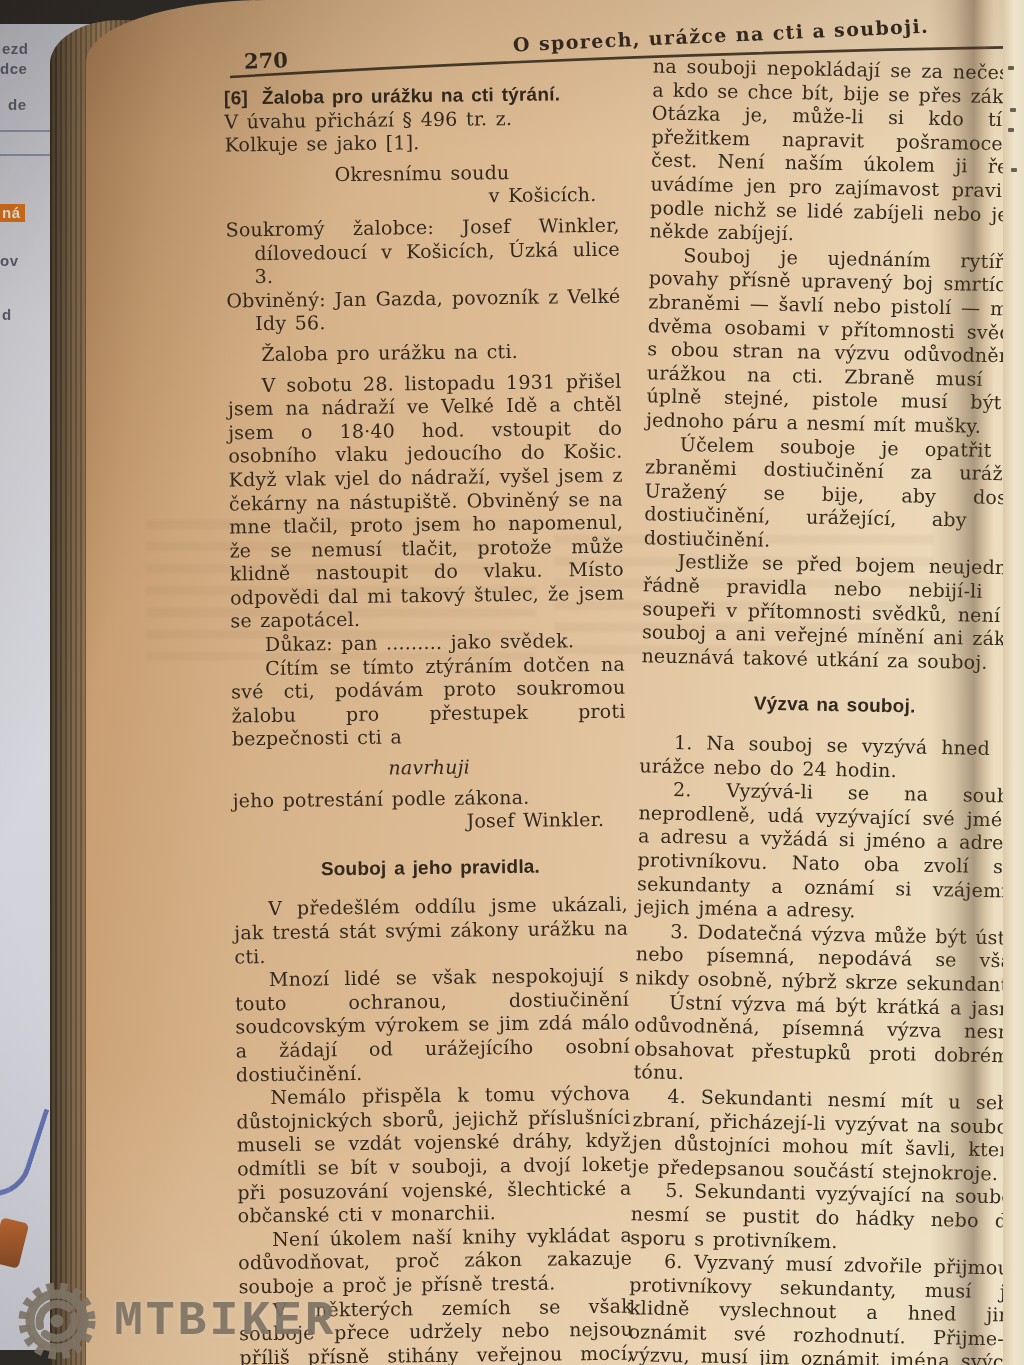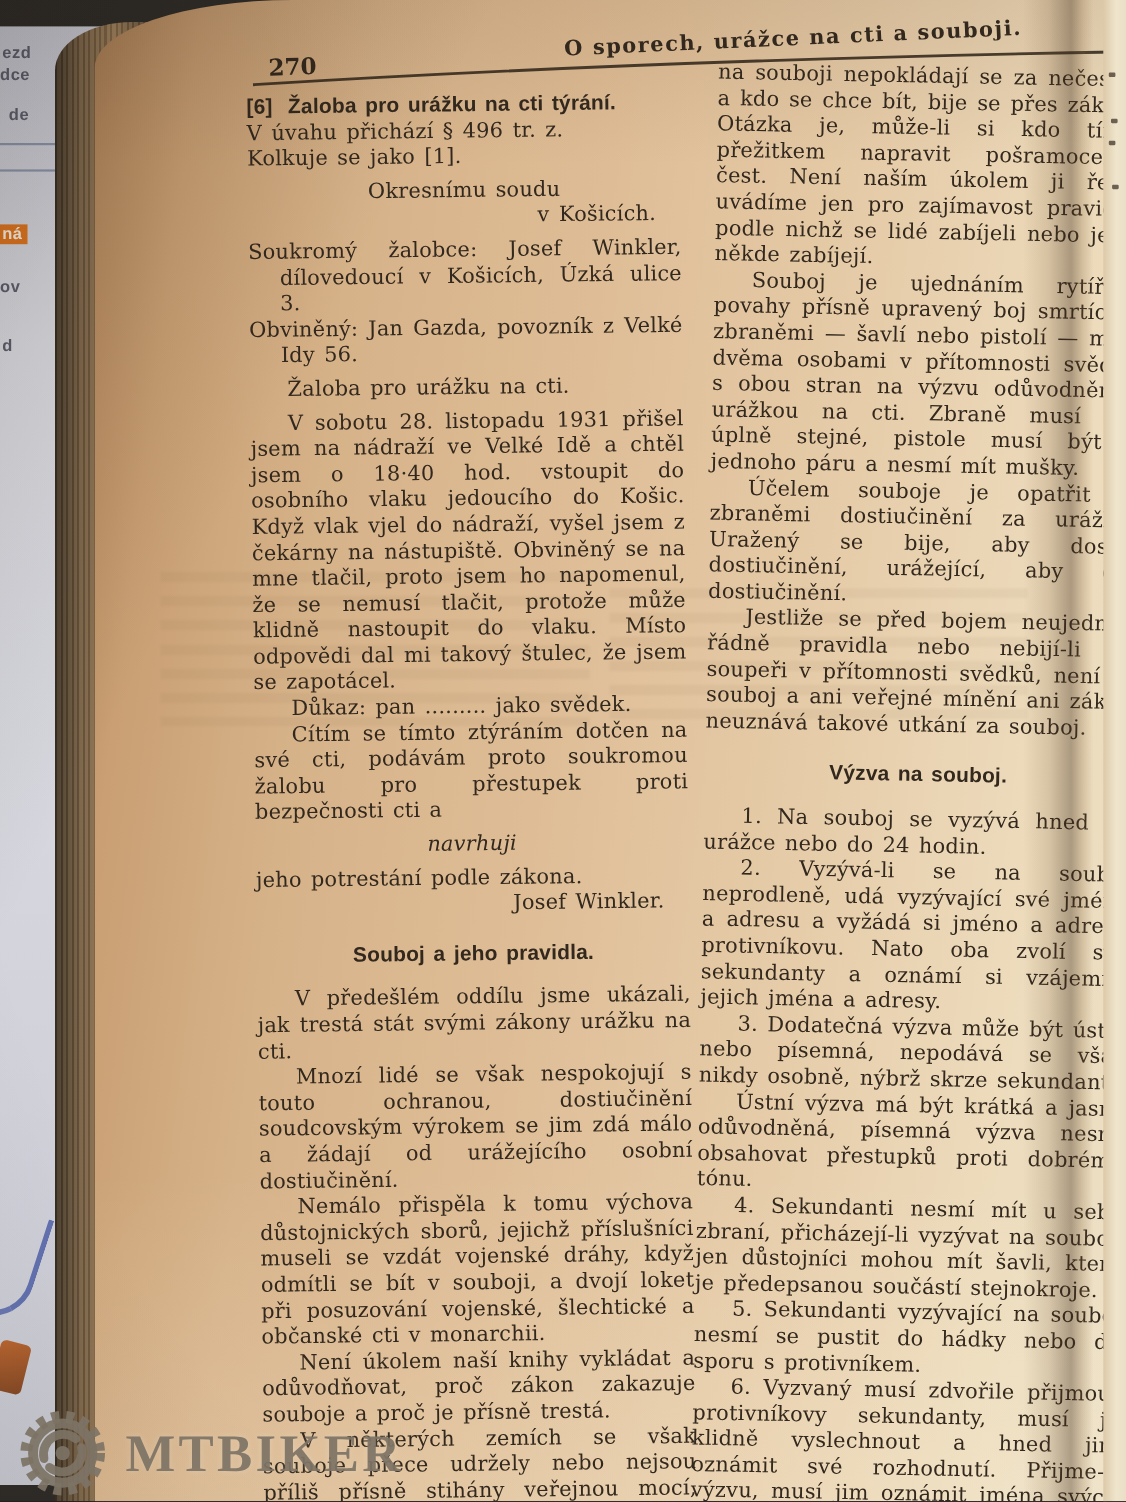--- a/index.html
+++ b/index.html
@@ -74,21 +74,21 @@
   .h-section{font-size:23px;margin:22px 0 16px 0 !important;letter-spacing:.5px;}
   .h-sub{font-size:21px;margin:22px 0 17px 0 !important;letter-spacing:.5px;}
 
   .ghost{position:absolute;pointer-events:none;opacity:.5;
     background:repeating-linear-gradient(180deg,rgba(112,86,54,.12) 0 9px,rgba(0,0,0,0) 9px 22px);
     filter:blur(1px);}
 
   
   .watermark{position:absolute;left:14px;top:1278px;display:flex;align-items:center;
     gap:14px;color:rgba(125,115,101,.92);}
-  .wm-text{font-family:Liberation Serif, serif;font-weight:bold;font-size:48px;
+  .wm-text{font-family:Liberation Mono, monospace;font-weight:bold;font-size:48px;
     letter-spacing:3px;text-shadow:0 0 7px rgba(255,255,255,.18);}
 </style>
 </head>
 <body>
 
 <div class="photo">
 
   <div class="under-paper">
     <span class="scrap" style="left:2px;top:16px">ezd</span>
     <span class="scrap" style="left:0;top:36px">dce</span>

